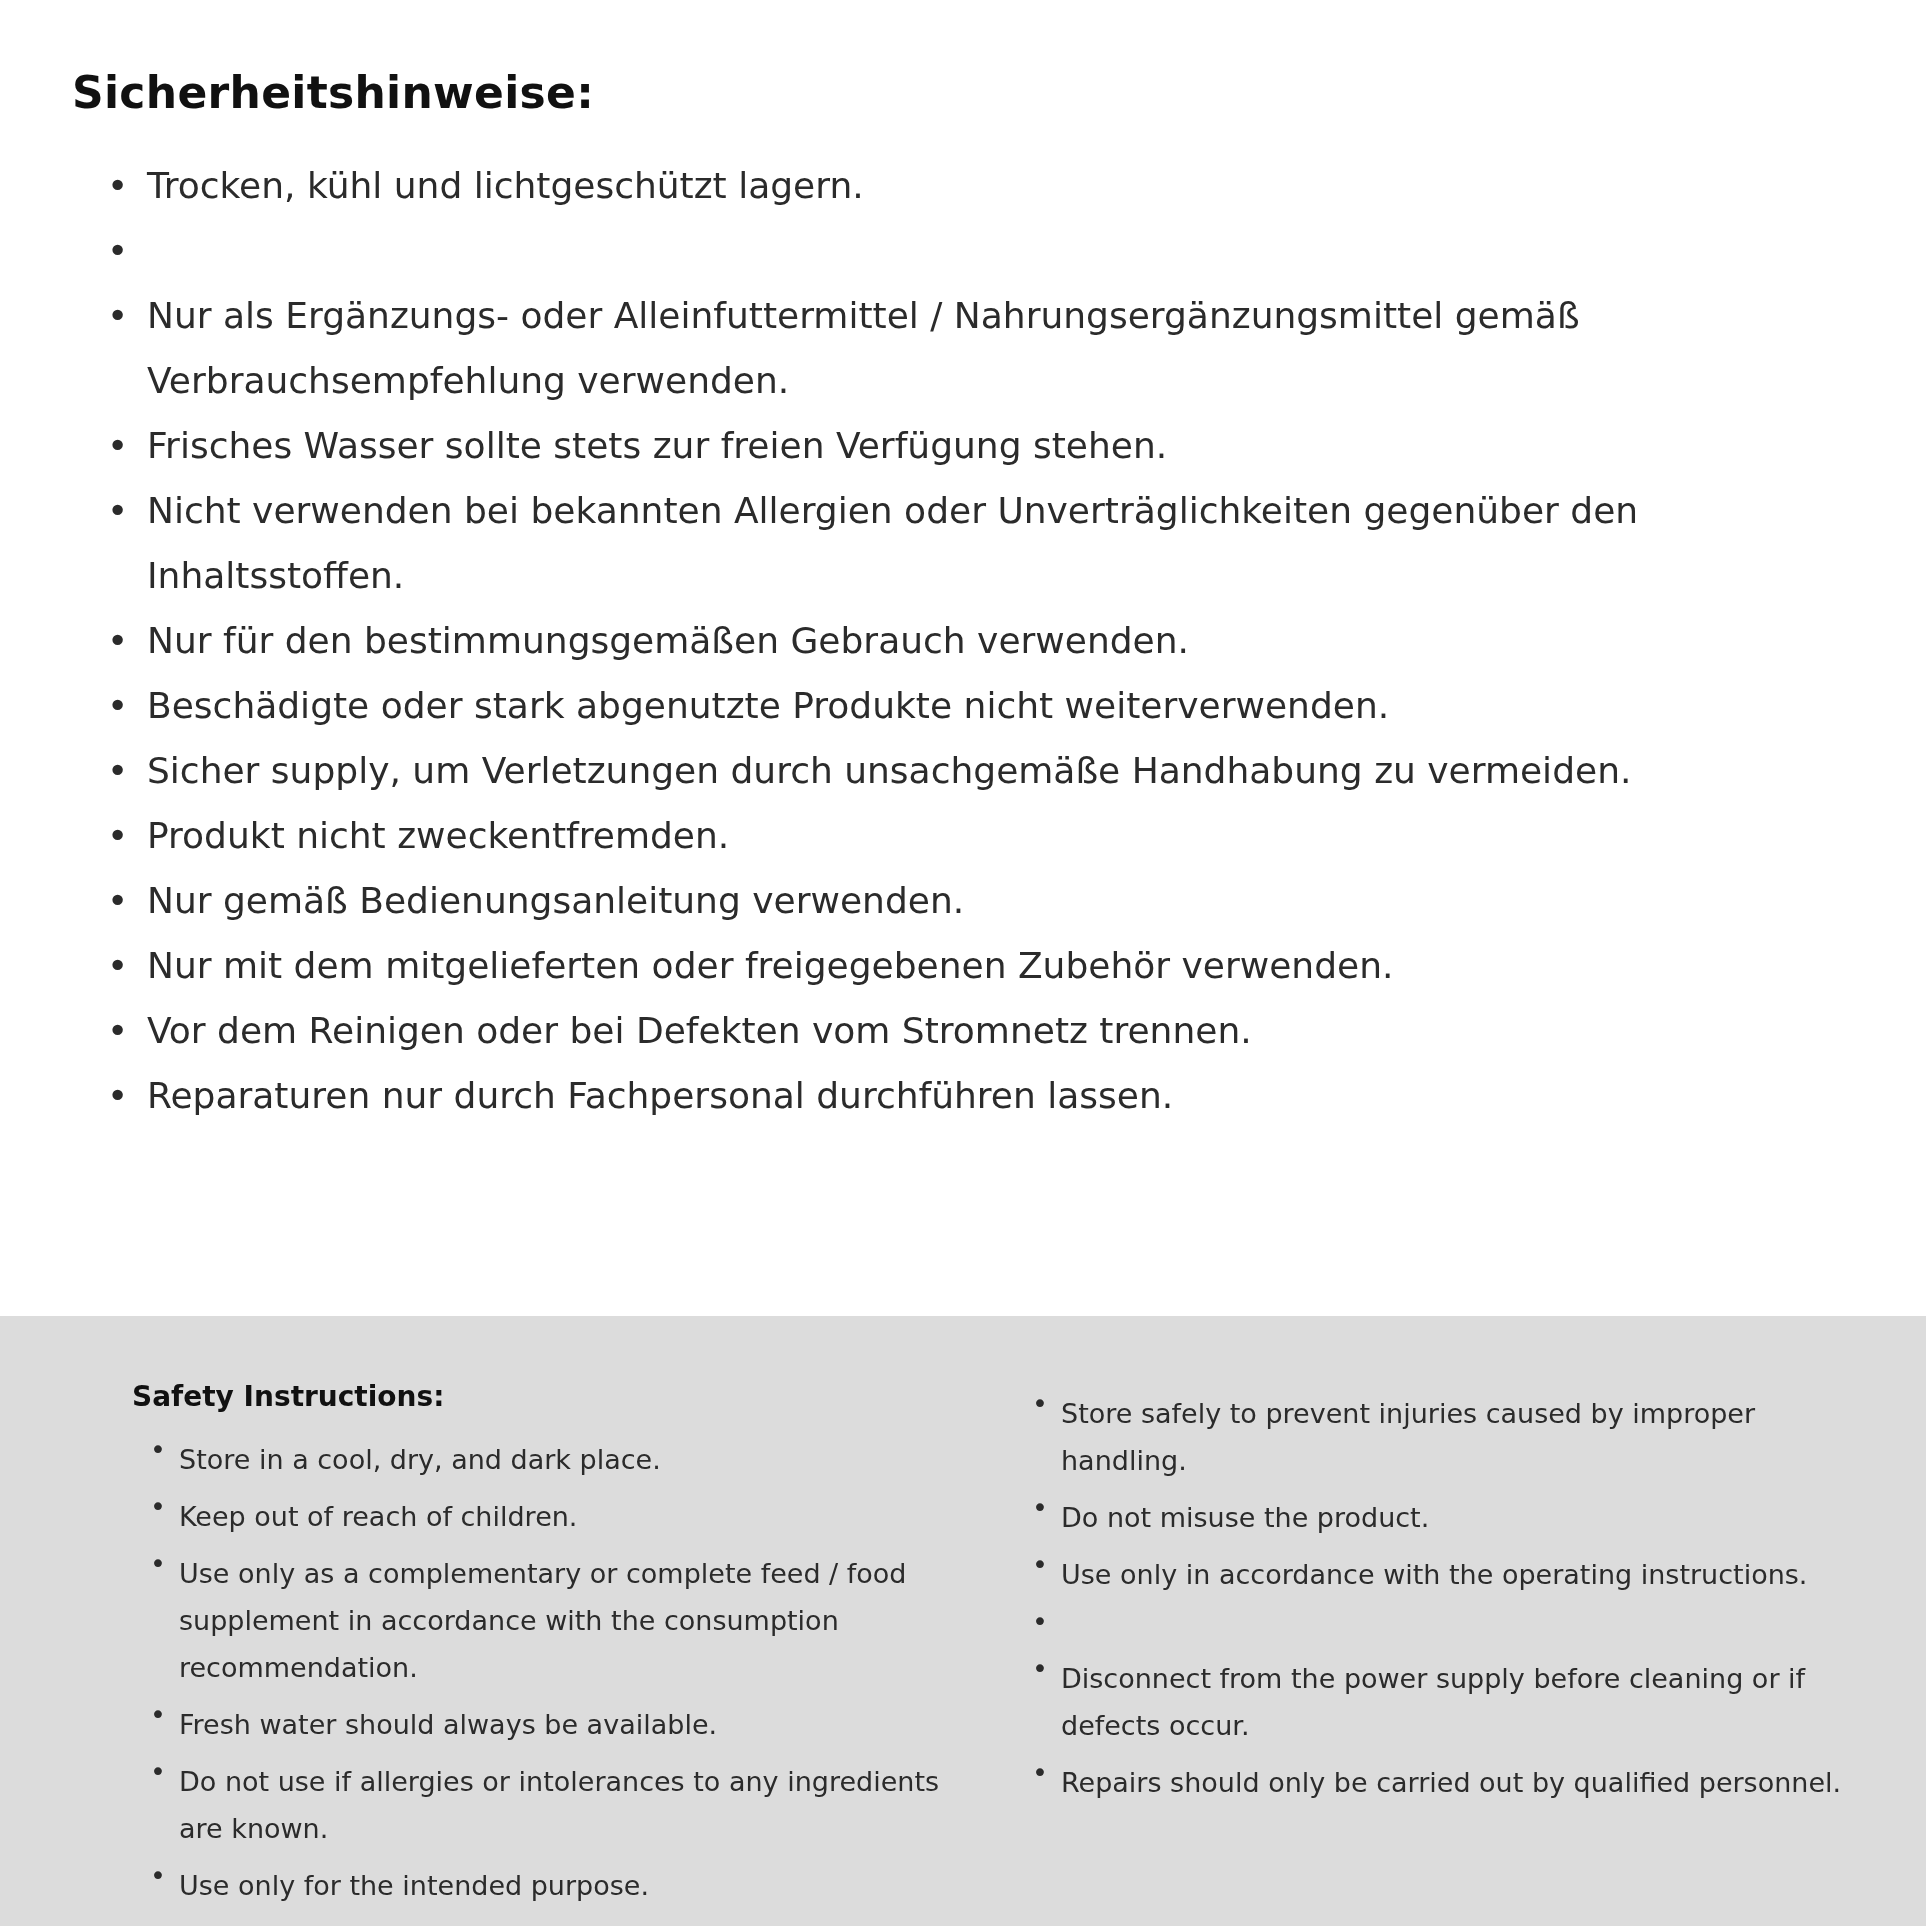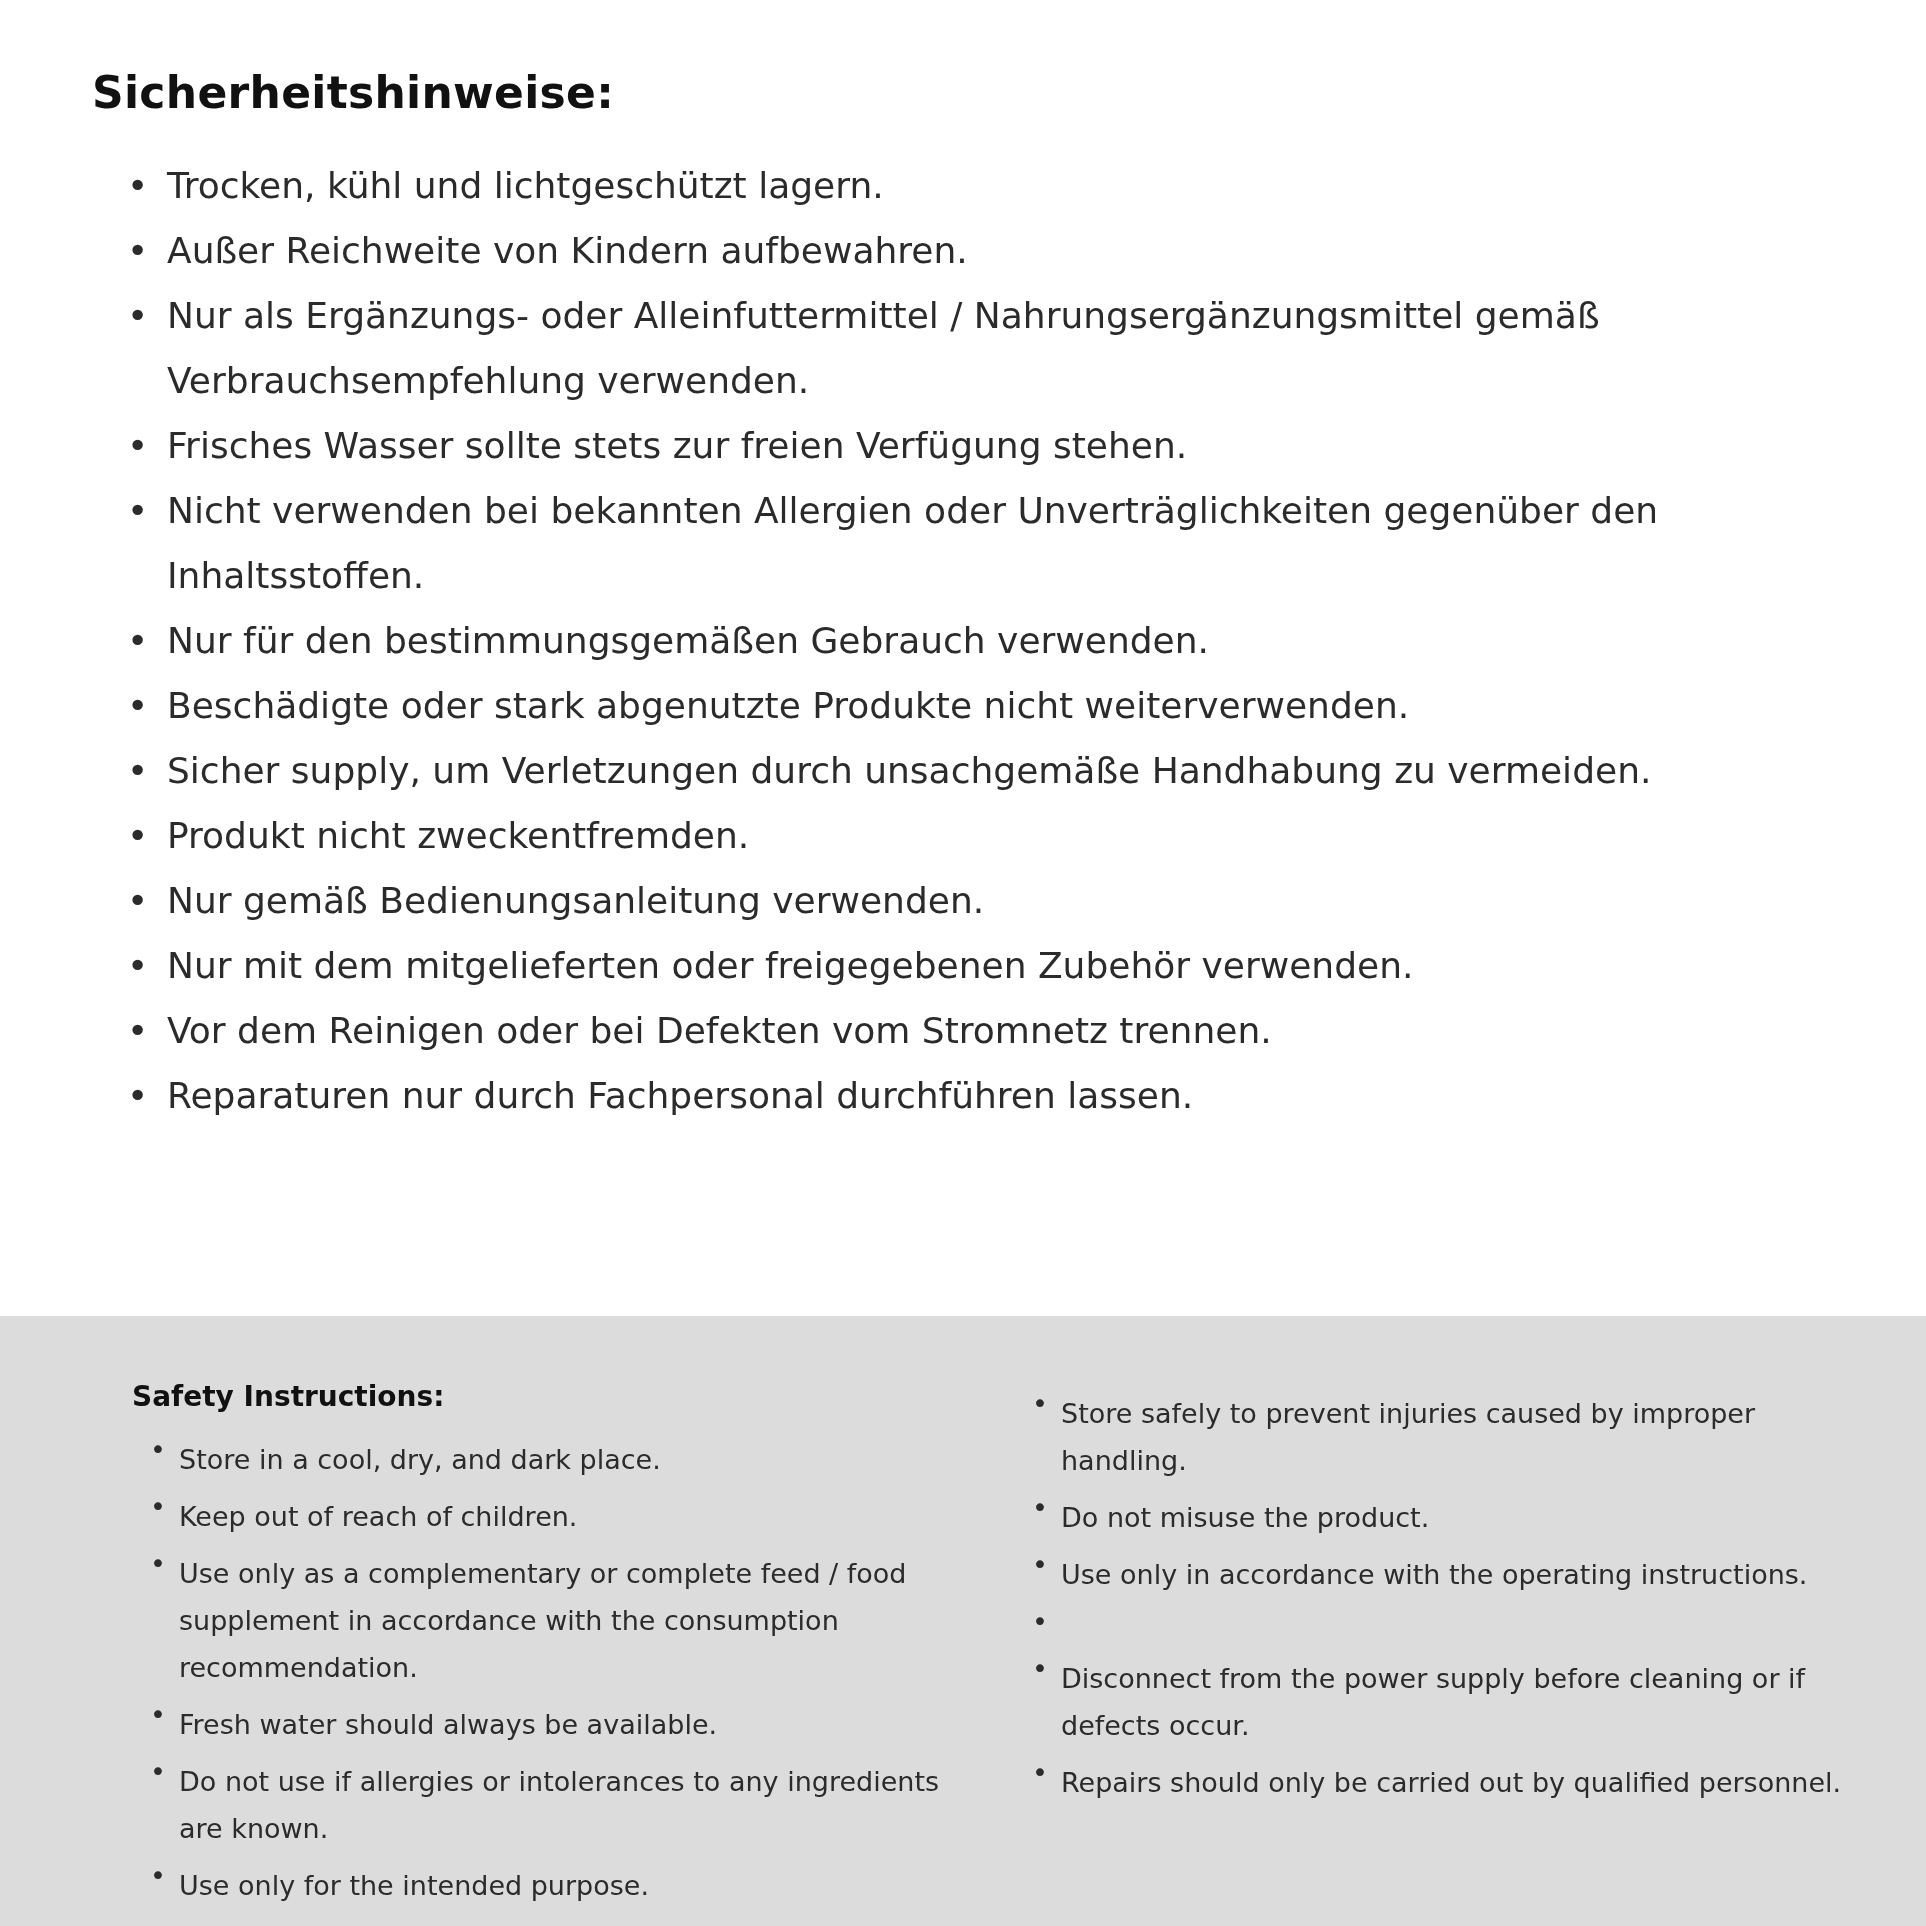--- a/index.html
+++ b/index.html
@@ -10,21 +10,21 @@
     width: 1926px;
     height: 1926px;
     background: #ffffff;
     font-family: "DejaVu Sans", "Liberation Sans", sans-serif;
     color: #222222;
     overflow: hidden;
   }
   .white-section {
     box-sizing: border-box;
     height: 1316px;
-    padding: 48px 90px 0 92px;
+    padding: 48px 90px 0 72px;
   }
   .german-title {
     font-size: 44px;
     font-weight: 700;
     color: #111111;
     margin: 19px 0 35px 0;
     letter-spacing: 0.3px;
   }
   .german-list {
     padding-left: 35px;
@@ -91,21 +91,20 @@
 
   <div class="german-list">
 
       <div class="g-item">
         <span class="bullet">•</span>
         <span class="item-text">Trocken, kühl und lichtgeschützt lagern.</span>
       </div>
 
       <div class="g-item">
         <span class="bullet">•</span>
-        <span class="item-text">Außer Reichweite von Kindern aufbewahren.</span>
       </div>
 
       <div class="g-item">
         <span class="bullet">•</span>
         <span class="item-text">Nur als Ergänzungs- oder Alleinfuttermittel / Nahrungsergänzungsmittel gemäß Verbrauchsempfehlung verwenden.</span>
       </div>
 
       <div class="g-item">
         <span class="bullet">•</span>
         <span class="item-text">Frisches Wasser sollte stets zur freien Verfügung stehen.</span>

